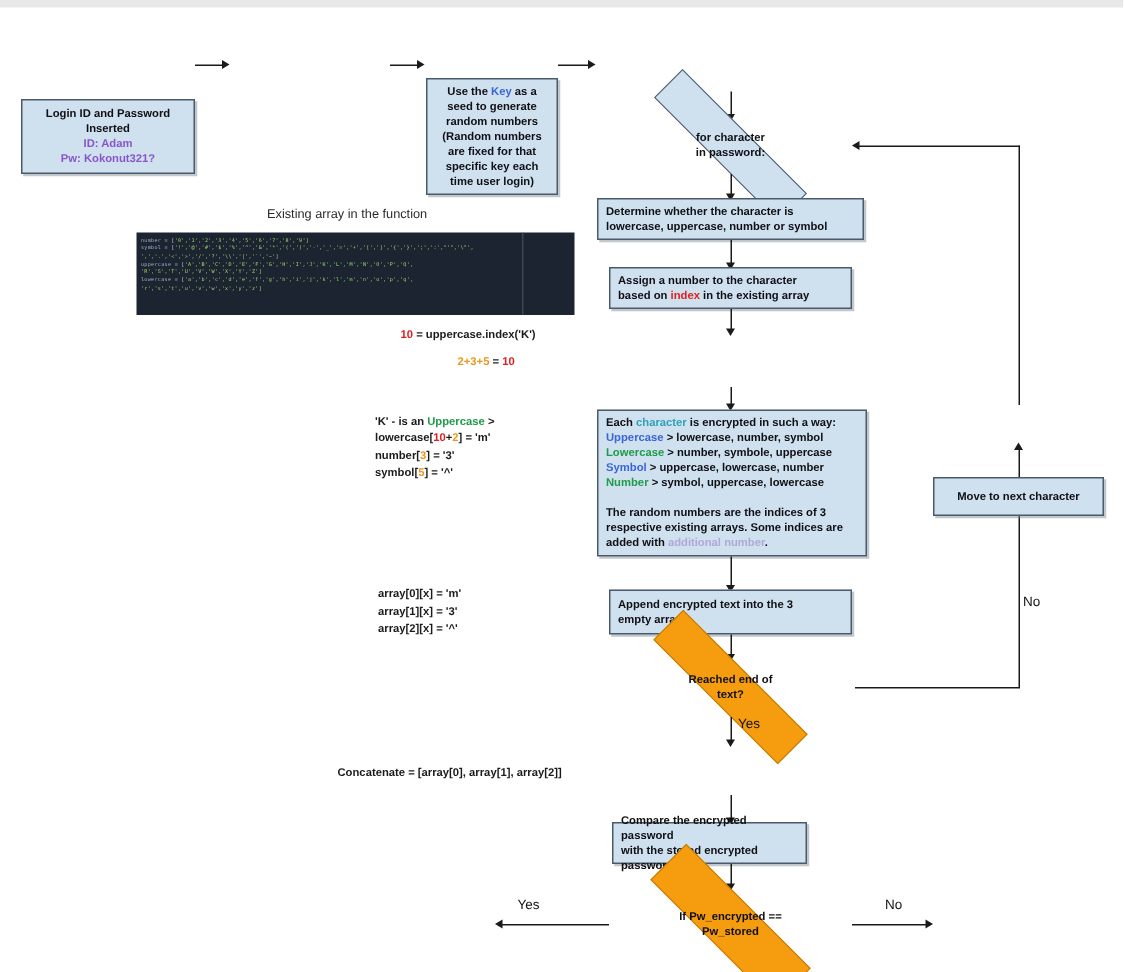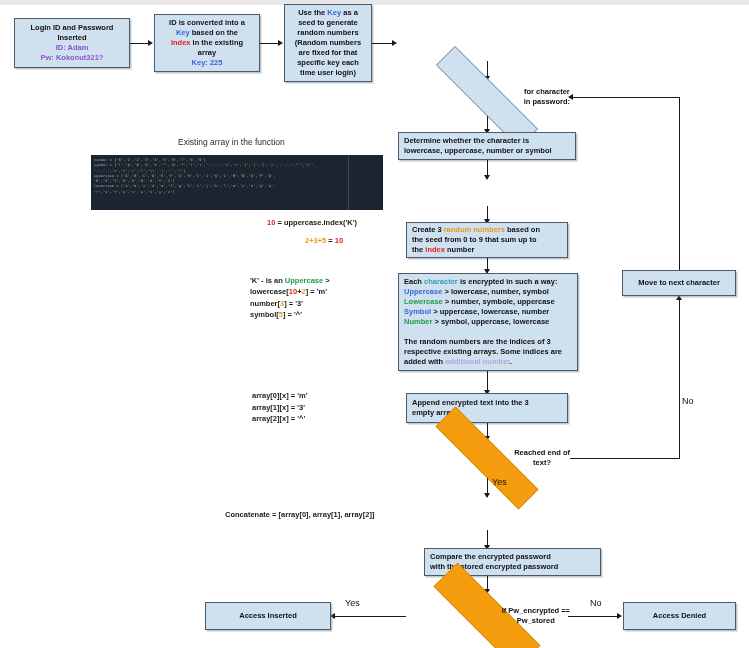--- a/index.html
+++ b/index.html
@@ -37,34 +37,35 @@
   .box {
     background: #cfe0ef;
     border: 1px solid #4a5a6a;
     box-shadow: 1.5px 1.5px 0 rgba(120,130,140,.45);
     display: flex;
     align-items: center;
   }
   .box.center {
     justify-content: center;
     text-align: center;
+    margin-top: 48px;
   }
   .box .pad {
     padding: 3px 5px;
     width: 100%;
   }
   .box.left .pad { text-align: left; }
   .box.center .pad { text-align: center; }
 
   
   .diamond {
     position: absolute;
     display: flex;
     align-items: center;
-    justify-content: flex-end;
+    justify-content: center;
   }
   .diamond .dshape {
     position: absolute;
     left: 0; top: 0;
     width: 100%; height: 100%;
     background: #cfe0ef;
     border: 1px solid #4a5a6a;
     transform: rotate(45deg) scale(.707);
     box-sizing: border-box;
   }
@@ -181,29 +182,20 @@
       <span>Login ID and Password</span><br>
       <span>Inserted</span><br>
       <span class="t-purple">ID: Adam</span><br>
       <span class="t-purple">Pw: Kokonut321?</span>
     </div>
   </div>
 
   <div class="ln lnh" style="left:130px; top:43px; width:20px;"></div>
   <div class="arrow arr-right" style="left:148px; top:40px;"></div>
 
-  <div class="node box center" style="left:154px; top:14px; width:106px; height:58px;">
-    <div class="pad">
-      <span>ID is converted into a</span><br>
-      <span class="t-blue">Key</span><span> based on the</span><br>
-      <span class="t-red">index</span><span> in the existing</span><br>
-      <span>array</span><br>
-      <span class="t-blue">Key: 225</span>
-    </div>
-  </div>
 
   <div class="ln lnh" style="left:260px; top:43px; width:20px;"></div>
   <div class="arrow arr-right" style="left:278px; top:40px;"></div>
 
   <div class="node box center" style="left:284px; top:4px; width:88px; height:78px;">
     <div class="pad">
       <span>Use the </span><span class="t-blue">Key</span><span> as a</span><br>
       <span>seed to generate</span><br>
       <span>random numbers</span><br>
       <span>(Random numbers</span><br>
@@ -234,31 +226,30 @@
   <div class="node box left" style="left:398px; top:132px; width:178px; height:28px;">
     <div class="pad">
       <span>Determine whether the character is</span><br>
       <span>lowercase, uppercase, number or symbol</span>
     </div>
   </div>
 
   <div class="ln lnv" style="left:487px; top:160px; height:18px;"></div>
   <div class="arrow arr-down" style="left:484px; top:175px;"></div>
 
+  <div class="node box left" style="left:406px; top:178px; width:162px; height:28px;">
+    <div class="pad">
+      <span>Assign a number to the character</span><br>
+      <span>based on </span><span class="t-red">index</span><span> in the existing array</span>
+    </div>
+  </div>
 
   <div class="ln lnv" style="left:487px; top:206px; height:16px;"></div>
   <div class="arrow arr-down" style="left:484px; top:219px;"></div>
 
-  <div class="node box left" style="left:406px; top:222px; width:162px; height:36px;">
-    <div class="pad">
-      <span>Create 3 </span><span class="t-orange">random numbers</span><span> based on</span><br>
-      <span>the seed from 0 to 9 that sum up to</span><br>
-      <span>the </span><span class="t-red">index</span><span> number</span>
-    </div>
-  </div>
 
   <div class="ln lnv" style="left:487px; top:258px; height:14px;"></div>
   <div class="arrow arr-down" style="left:484px; top:269px;"></div>
 
   <div class="node box left" style="left:398px; top:273px; width:180px; height:98px;">
     <div class="pad">
       <span>Each </span><span class="t-teal">character</span><span> is encrypted in such a way:</span><br>
       <span class="t-blue">Uppercase</span><span> &gt; lowercase, number, symbol</span><br>
       <span class="t-green">Lowercase</span><span> &gt; number, symbole, uppercase</span><br>
       <span class="t-blue">Symbol</span><span> &gt; uppercase, lowercase, number</span><br>
@@ -308,21 +299,21 @@
   </div>
 
   <div class="ln lnv" style="left:679px; top:97px; height:173px;"></div>
   <div class="ln lnh" style="left:570px; top:97px; width:110px;"></div>
   <div class="arrow arr-left" style="left:568px; top:94px;"></div>
 
 
   <div class="ln lnv" style="left:487px; top:530px; height:18px;"></div>
   <div class="arrow arr-down" style="left:484px; top:545px;"></div>
 
-  <div class="node box left" style="left:424px; top:548px; width:177px; height:28px;">
+  <div class="node box left" style="left:408px; top:548px; width:130px; height:28px;">
     <div class="pad">
       <span>Compare the encrypted password</span><br>
       <span>with the stored encrypted password</span>
     </div>
   </div>
 
   <div class="ln lnv" style="left:487px; top:576px; height:16px;"></div>
   <div class="arrow arr-down" style="left:484px; top:589px;"></div>
 
   <div class="diamond orange" style="left:404px; top:592px; width:166px; height:48px;">

